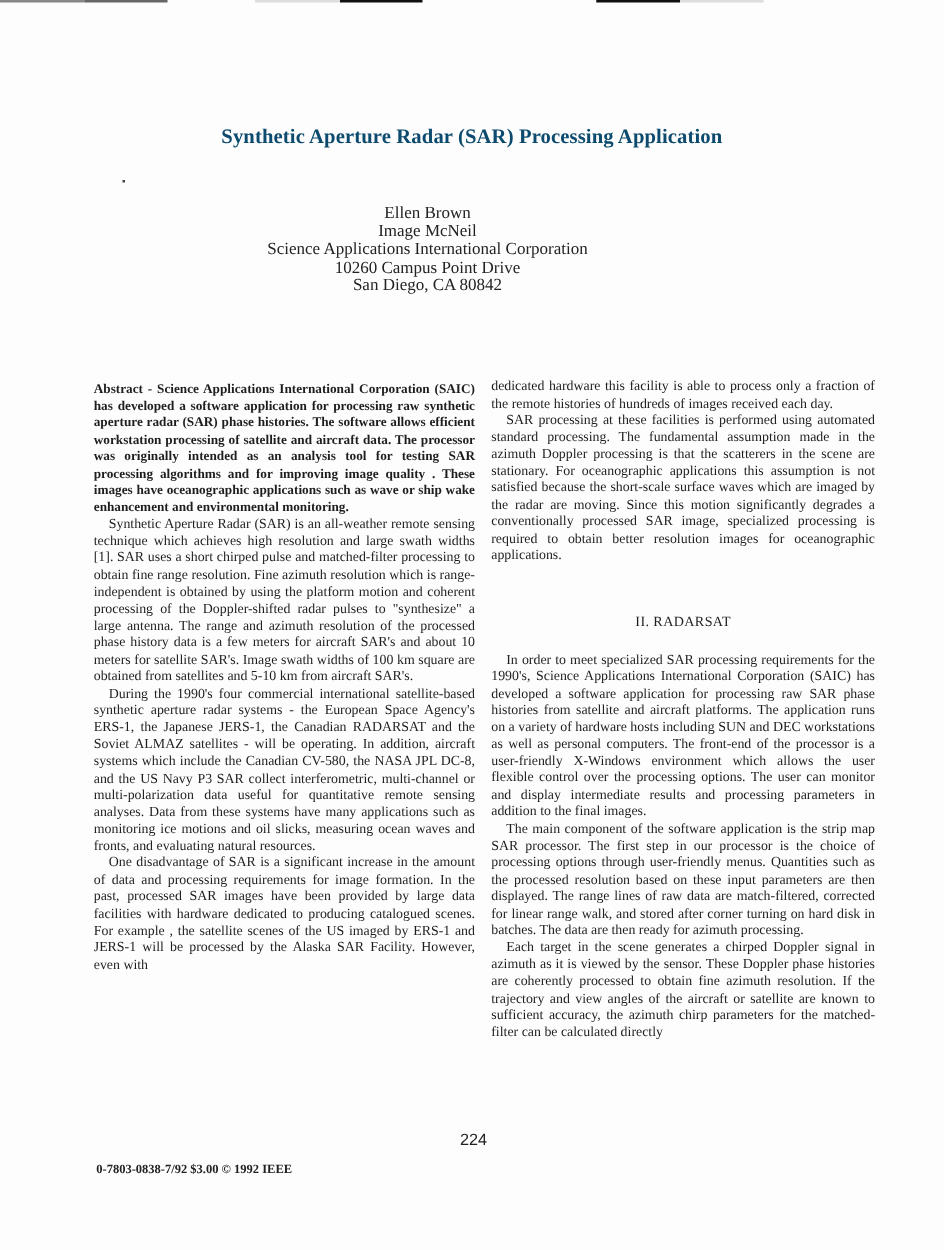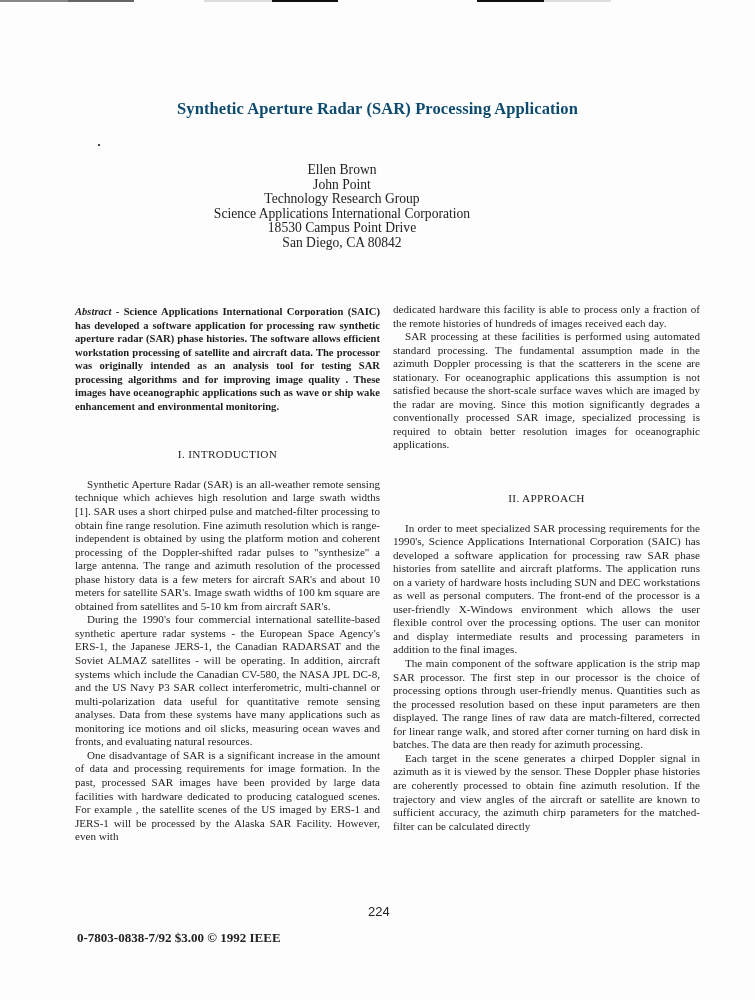--- a/index.html
+++ b/index.html
@@ -19,67 +19,65 @@
     font-size: 13.6px; line-height: 14.6px; color: #222; margin-left: 16px;
   }
   .col {
     position: absolute; font-size: 11.1px; line-height: 13.55px; text-align: justify; color: #1e1e1e;
   }
   .col p { margin: 0; text-indent: 12px; }
   .col p.noindent { text-indent: 0; }
   .left { left: 75px; width: 305px; top: 305px; }
   .right { left: 393px; width: 307px; top: 303px; }
   .abstract { font-weight: bold; font-size: 10.6px; }
-  .abstract .lead { font-style: italic; }
+  .abstract .lead { }
   .heading {
     text-align: center; text-indent: 0 !important; font-size: 11.3px; letter-spacing: 0.3px;
   }
   .left .heading { margin: 35px 0 16px 0; }
   .right .heading { margin: 40px 0 16px 0; }
   .pagenum {
     position: absolute; left: 368px; top: 904px; font-family: Liberation Sans, sans-serif;
     font-size: 13px; color: #222;
   }
   .footer {
-    position: absolute; left: 77px; top: 930px; font-size: 13px; font-weight: bold; color: #222;
+    position: absolute; left: 77px; top: 930px; font-size: 10px; font-weight: bold; color: #222;
   }
 </style>
 </head>
 <body>
 
 <div class="scanbar" style="left:0;width:68px;background:#888;"></div>
 <div class="scanbar" style="left:68px;width:66px;background:#666;"></div>
 <div class="scanbar" style="left:204px;width:68px;background:#ddd;"></div>
 <div class="scanbar" style="left:272px;width:66px;background:#111;"></div>
 <div class="scanbar" style="left:477px;width:67px;background:#111;"></div>
 <div class="scanbar" style="left:544px;width:67px;background:#ddd;"></div>
 
 <div class="title">Synthetic Aperture Radar (SAR) Processing Application</div>
 <div class="speck"></div>
 
 <div class="authors">
   <div>Ellen Brown</div>
-  <div>John Point</div>
-  <div>Technology Research Group</div>
+  <div>Image McNeil</div>
   <div>Science Applications International Corporation</div>
-  <div>18530 Campus Point Drive</div>
+  <div>10260 Campus Point Drive</div>
   <div>San Diego, CA 80842</div>
 </div>
 
 <div class="col left">
   <p class="noindent abstract"><span class="lead">Abstract</span><span> - Science Applications International Corporation (SAIC) has developed a software application for processing raw synthetic aperture radar (SAR) phase histories. The software allows efficient workstation processing of satellite and aircraft data. The processor was originally intended as an analysis tool for testing SAR processing algorithms and for improving image quality . These images have oceanographic applications such as wave or ship wake enhancement and environmental monitoring.</span></p>
-  <p class="heading">I. INTRODUCTION</p>
   <p>Synthetic Aperture Radar (SAR) is an all-weather remote sensing technique which achieves high resolution and large swath widths [1]. SAR uses a short chirped pulse and matched-filter processing to obtain fine range resolution. Fine azimuth resolution which is range-independent is obtained by using the platform motion and coherent processing of the Doppler-shifted radar pulses to "synthesize" a large antenna. The range and azimuth resolution of the processed phase history data is a few meters for aircraft SAR's and about 10 meters for satellite SAR's. Image swath widths of 100 km square are obtained from satellites and 5-10 km from aircraft SAR's.</p>
   <p>During the 1990's four commercial international satellite-based synthetic aperture radar systems - the European Space Agency's ERS-1, the Japanese JERS-1, the Canadian RADARSAT and the Soviet ALMAZ satellites - will be operating. In addition, aircraft systems which include the Canadian CV-580, the NASA JPL DC-8, and the US Navy P3 SAR collect interferometric, multi-channel or multi-polarization data useful for quantitative remote sensing analyses. Data from these systems have many applications such as monitoring ice motions and oil slicks, measuring ocean waves and fronts, and evaluating natural resources.</p>
   <p>One disadvantage of SAR is a significant increase in the amount of data and processing requirements for image formation. In the past, processed SAR images have been provided by large data facilities with hardware dedicated to producing catalogued scenes. For example , the satellite scenes of the US imaged by ERS-1 and JERS-1 will be processed by the Alaska SAR Facility. However, even with</p>
 </div>
 
 <div class="col right">
   <p class="noindent">dedicated hardware this facility is able to process only a fraction of the remote histories of hundreds of images received each day.</p>
   <p>SAR processing at these facilities is performed using automated standard processing. The fundamental assumption made in the azimuth Doppler processing is that the scatterers in the scene are stationary. For oceanographic applications this assumption is not satisfied because the short-scale surface waves which are imaged by the radar are moving. Since this motion significantly degrades a conventionally processed SAR image, specialized processing is required to obtain better resolution images for oceanographic applications.</p>
-  <p class="heading">II. APPROACH</p>
+  <p class="heading">II. RADARSAT</p>
   <p>In order to meet specialized SAR processing requirements for the 1990's, Science Applications International Corporation (SAIC) has developed a software application for processing raw SAR phase histories from satellite and aircraft platforms. The application runs on a variety of hardware hosts including SUN and DEC workstations as well as personal computers. The front-end of the processor is a user-friendly X-Windows environment which allows the user flexible control over the processing options. The user can monitor and display intermediate results and processing parameters in addition to the final images.</p>
   <p>The main component of the software application is the strip map SAR processor. The first step in our processor is the choice of processing options through user-friendly menus. Quantities such as the processed resolution based on these input parameters are then displayed. The range lines of raw data are match-filtered, corrected for linear range walk, and stored after corner turning on hard disk in batches. The data are then ready for azimuth processing.</p>
   <p>Each target in the scene generates a chirped Doppler signal in azimuth as it is viewed by the sensor. These Doppler phase histories are coherently processed to obtain fine azimuth resolution. If the trajectory and view angles of the aircraft or satellite are known to sufficient accuracy, the azimuth chirp parameters for the matched-filter can be calculated directly</p>
 </div>
 
 <div class="pagenum">224</div>
 <div class="footer">0-7803-0838-7/92 $3.00 © 1992 IEEE</div>
 
 </body></html>

